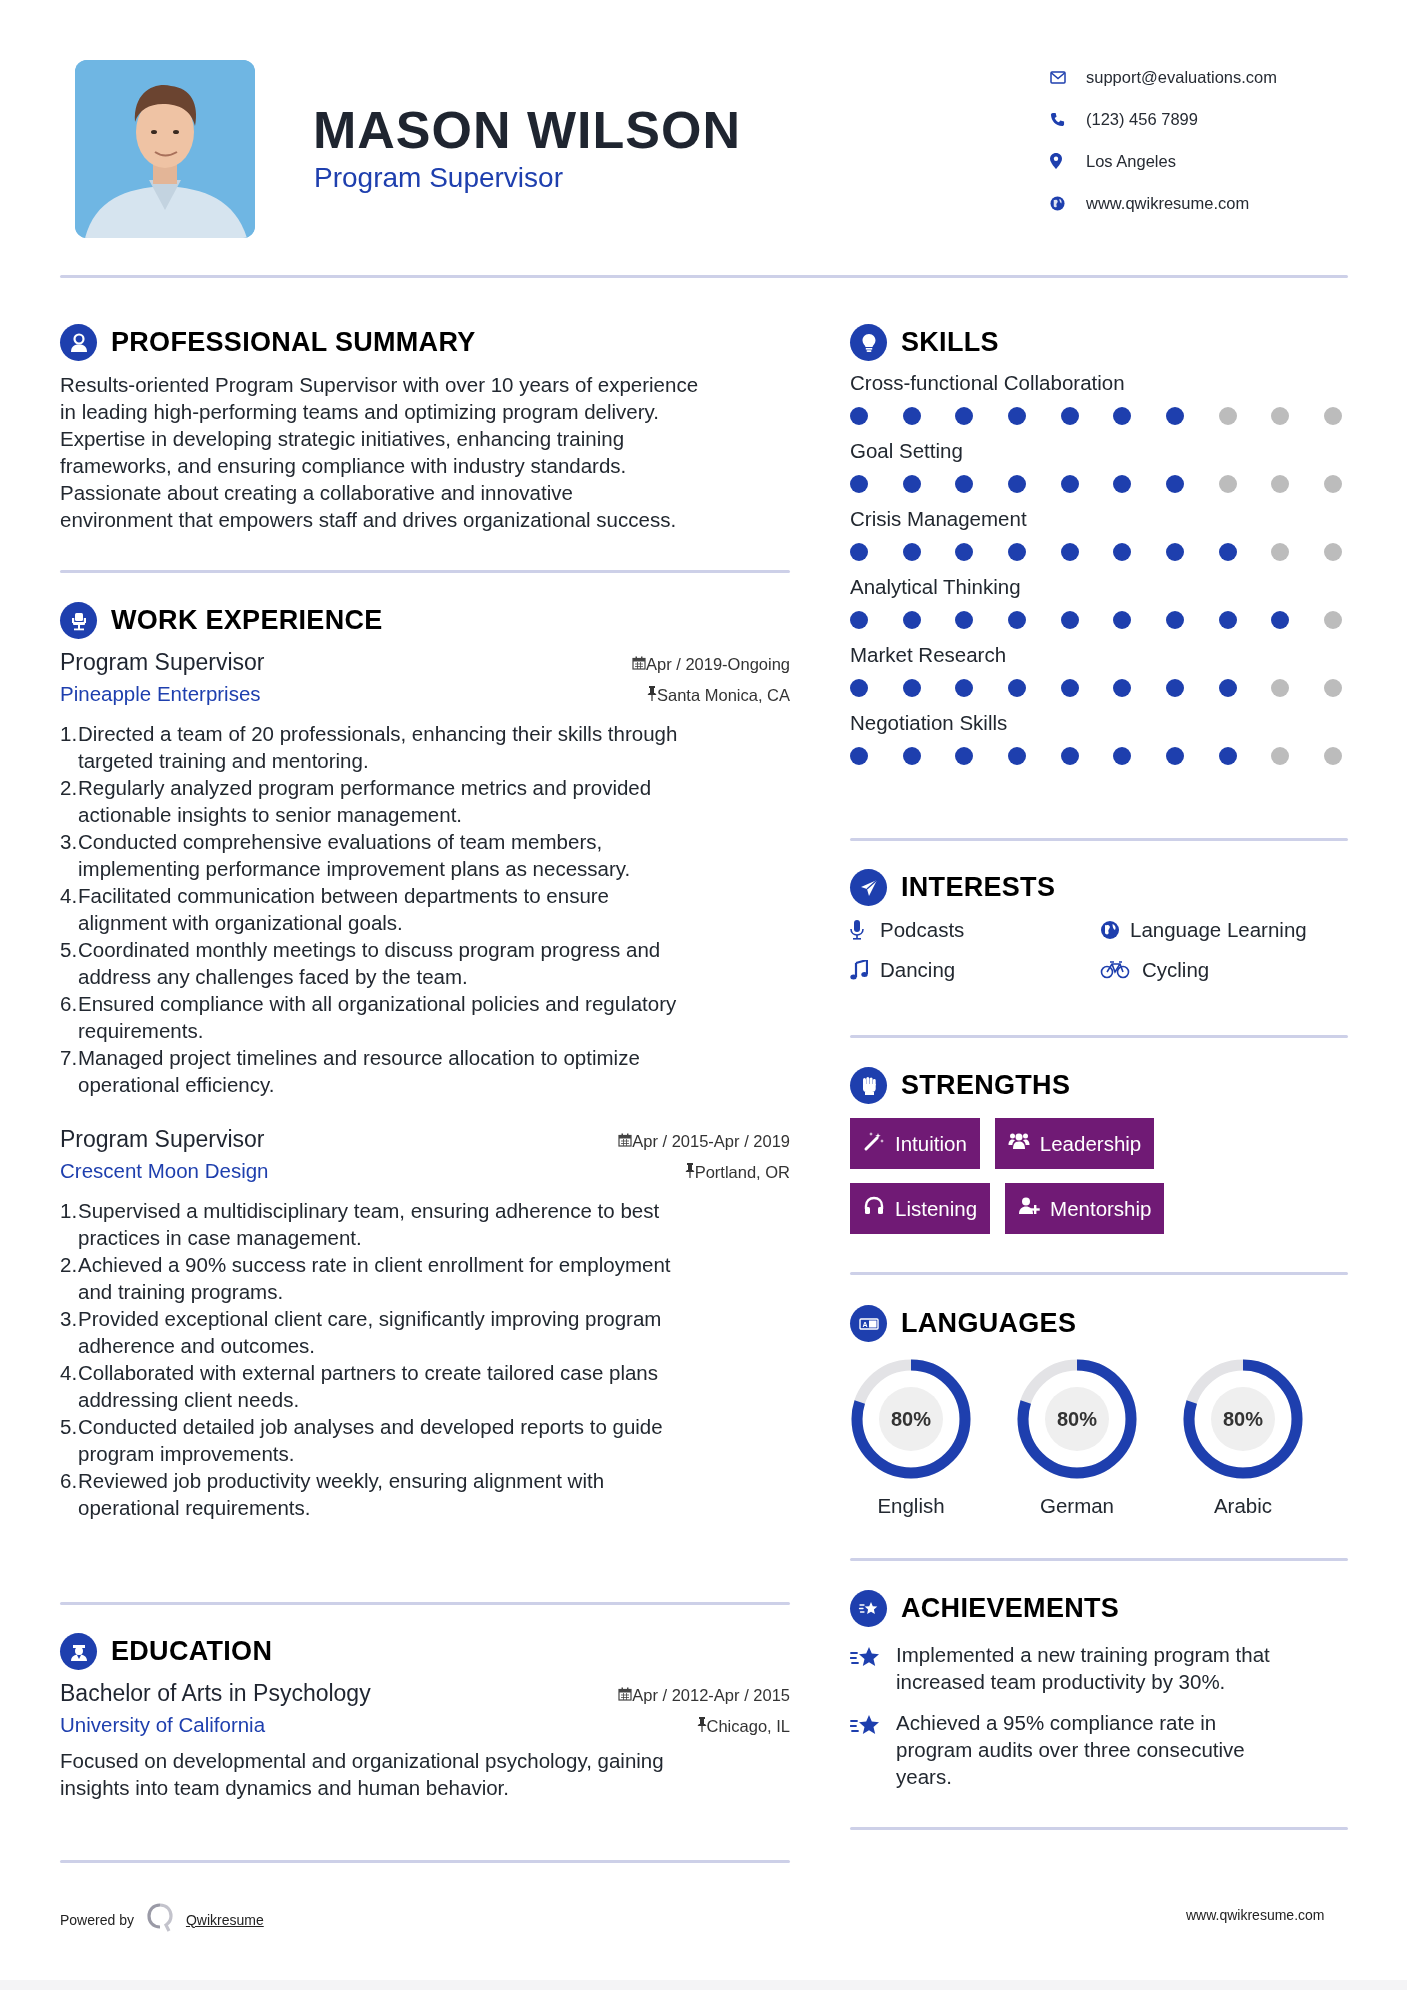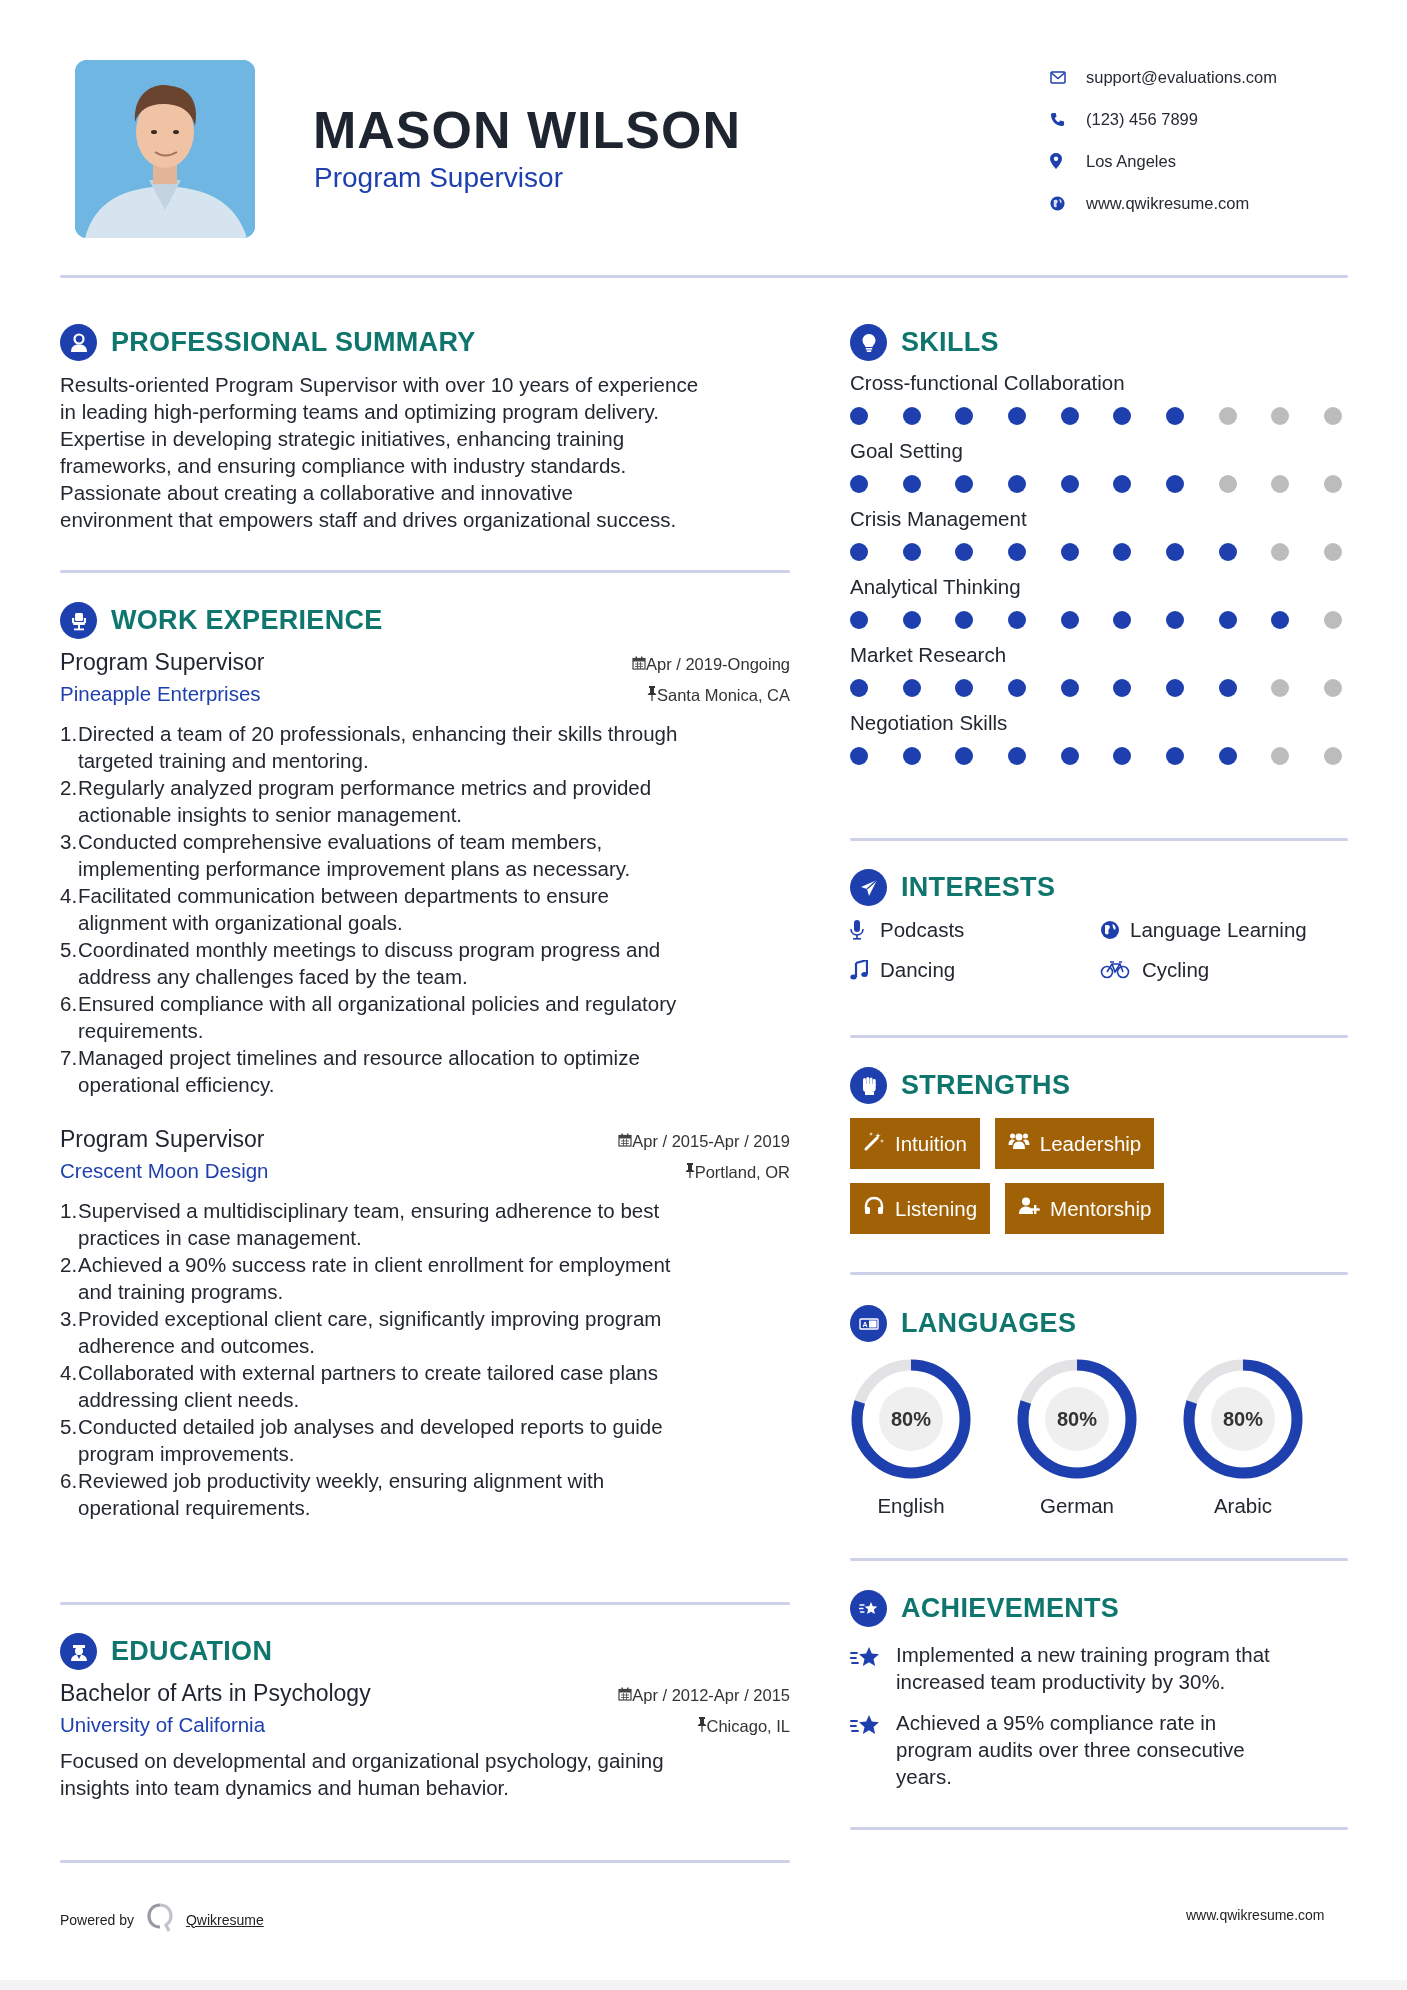--- a/index.html
+++ b/index.html
@@ -14,21 +14,21 @@
   .role { left: 314px; top: 162px; font-size: 28px; color: #1e3fae; }
   .contact { left: 1050px; top: 56px; width: 320px; }
   .contact-row { display: flex; align-items: center; height: 42px; font-size: 16.5px; color: #262b33; }
   .contact-row .ico { width: 36px; color: #1e3fae; display: flex; align-items: center; }
   .divider { position: absolute; height: 3px; background: #cdd0e8; border-radius: 2px; }
 
   
   .sec-head { display: flex; align-items: center; gap: 14px; }
   .sec-ico { width: 37px; height: 37px; border-radius: 50%; background: #1e3fae; display: flex; align-items: center; justify-content: center; flex: none; }
   .sec-ico svg { width: 22px; height: 22px; }
-  .sec-title { font-size: 27px; font-weight: 700; color: #0f766e; letter-spacing: 0.3px; }
+  .sec-title { font-size: 27px; font-weight: 700; color: #000000; letter-spacing: 0.3px; }
 
   .body-text { font-size: 20.5px; line-height: 27px; color: #222830; }
 
   
   .left { left: 60px; width: 730px; }
   .job-head { display: flex; justify-content: space-between; align-items: baseline; }
   .job-title { font-size: 23px; color: #1f2530; }
   .job-meta { font-size: 16.5px; color: #333; display: flex; align-items: center; gap: 0; }
   .company { font-size: 20.5px; color: #1e3fae; }
   ol.duties { list-style: none; padding-left: 0; }
@@ -40,21 +40,21 @@
   .skill-name { font-size: 20.5px; color: #222830; height: 30px; }
   .dots { display: flex; justify-content: space-between; width: 492px; margin-top: 6px; margin-bottom: 14px; }
   .dot { width: 18px; height: 18px; border-radius: 50%; background: #bcbcbc; }
   .dot.on { background: #1e3fae; }
 
   .interests { display: grid; grid-template-columns: 250px 248px; row-gap: 16px; margin-top: 12px; }
   .interest { display: flex; align-items: center; gap: 10px; font-size: 20.5px; }
   .interest .ico { width: 20px; display: flex; color: #1e3fae; }
 
   .strengths { display: flex; flex-wrap: wrap; gap: 14px 15px; width: 400px; margin-top: 14px; }
-  .badge { background: #a16207; color: #fff; font-size: 20.5px; height: 51px; display: flex; align-items: center; padding: 0 13px; gap: 10px; }
+  .badge { background: #701a75; color: #fff; font-size: 20.5px; height: 51px; display: flex; align-items: center; padding: 0 13px; gap: 10px; }
   .badge svg { width: 22px; height: 22px; }
 
   .langs { display: flex; gap: 44px; margin-top: 16px; }
   .lang { width: 122px; display: flex; flex-direction: column; align-items: center; }
   .ring { width: 122px; height: 122px; position: relative; }
   .ring svg { position: absolute; left: 0; top: 0; }
   .ring .pct { position: absolute; left: 0; top: 0; width: 122px; height: 122px; display: flex; align-items: center; justify-content: center; font-size: 20px; font-weight: 700; color: #333; }
   .lang-name { font-size: 20.5px; margin-top: 14px; }
 
   .ach { display: flex; gap: 14px; margin-top: 14px; }

